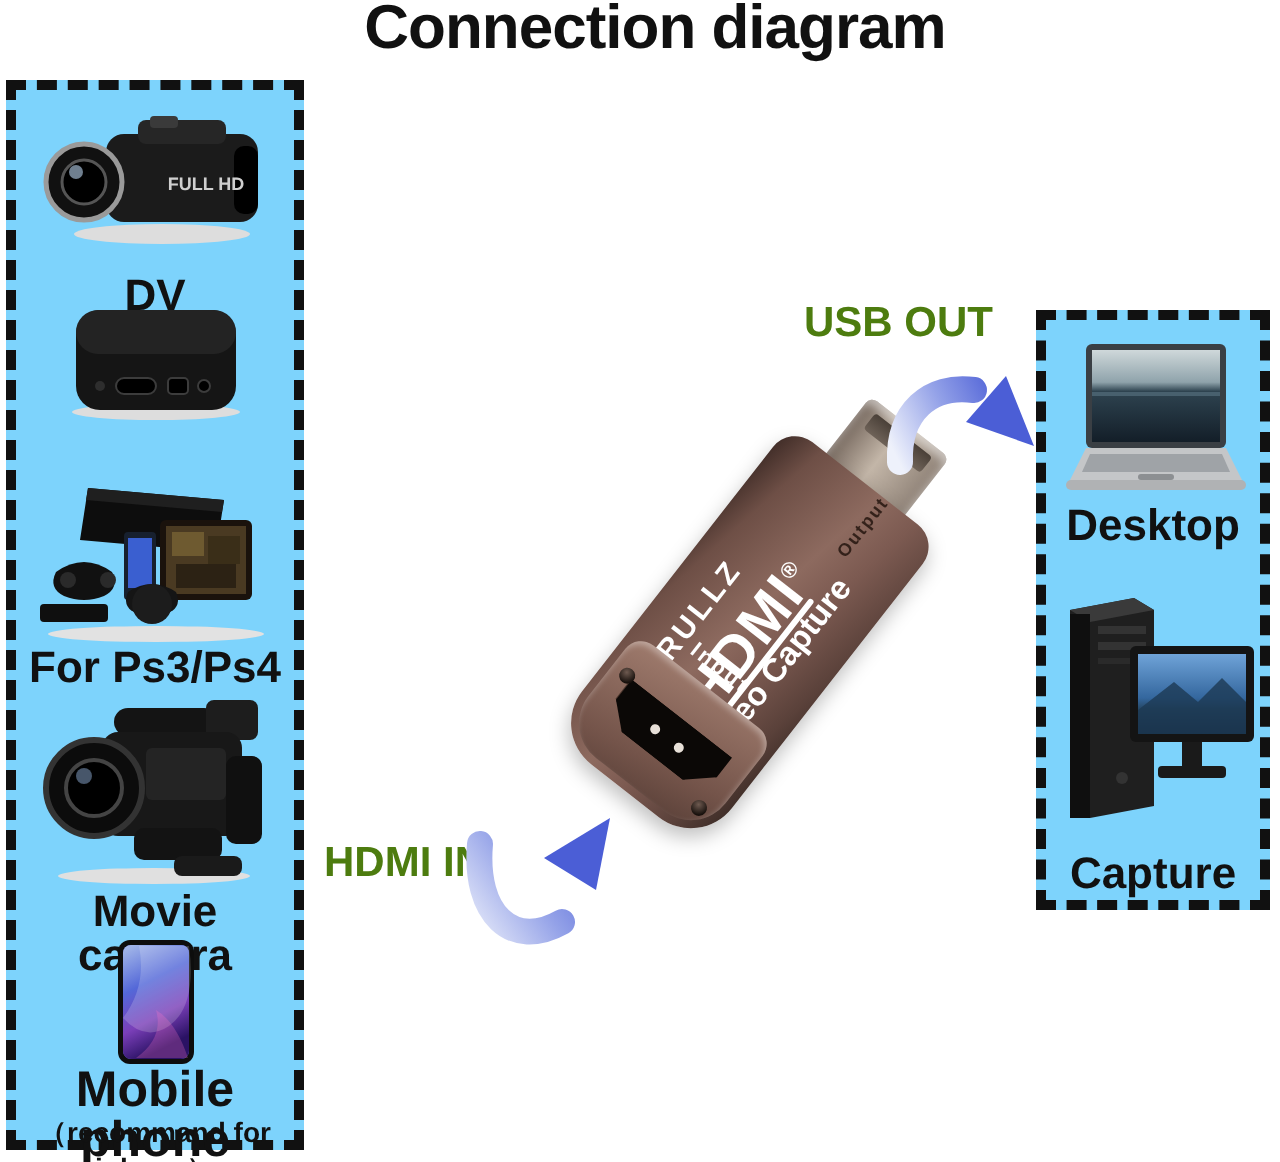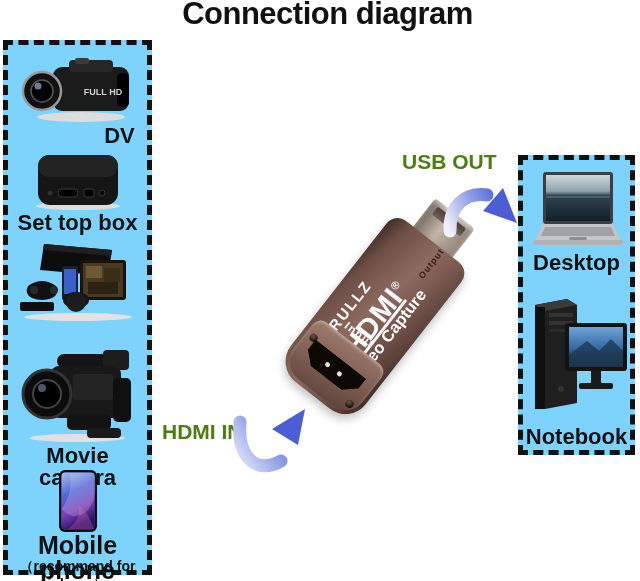--- a/index.html
+++ b/index.html
@@ -67,34 +67,33 @@
         <rect x="34" y="12" width="76" height="44" rx="9" fill="#1b1b1b"></rect>
         <rect x="50" y="5" width="44" height="12" rx="4" fill="#262626"></rect>
         <rect x="56" y="3" width="14" height="6" rx="2" fill="#3a3a3a"></rect>
         <circle cx="23" cy="36" r="19" fill="#111" stroke="#9a9a9a" stroke-width="2.5"></circle>
         <circle cx="23" cy="36" r="11" fill="#000" stroke="#555" stroke-width="1.5"></circle>
         <circle cx="19" cy="31" r="3.5" fill="#6f7f8f"></circle>
         <rect x="98" y="18" width="12" height="34" rx="5" fill="#000"></rect>
         <text x="84" y="40" font-size="9" font-weight="bold" fill="#cfcfcf" text-anchor="middle">FULL HD</text>
       </svg>
     </div>
-    <div class="item-label" style="top:80px;margin-left:42px;">DV</div>
+    <div class="item-label" style="top:92px;">DV</div>
 
     <div class="item-img" style="top:106px;height:60px;">
       <svg width="100" height="60" viewBox="0 0 100 60">
         <ellipse cx="50" cy="55" rx="42" ry="4" fill="#ddd"></ellipse>
         <rect x="10" y="4" width="80" height="50" rx="12" fill="#151515"></rect>
         <rect x="10" y="4" width="80" height="22" rx="11" fill="#232323"></rect>
         <rect x="30" y="38" width="20" height="8" rx="4" fill="#000" stroke="#3c3c3c"></rect>
         <rect x="56" y="38" width="10" height="8" rx="2" fill="#000" stroke="#3c3c3c"></rect>
         <circle cx="74" cy="42" r="3" fill="#000" stroke="#3c3c3c"></circle>
         <circle cx="22" cy="42" r="2.5" fill="#2e2e2e"></circle>
       </svg>
     </div>
-    <div class="item-label" style="top:167px;">Set top box</div>
 
     <div class="item-img" style="top:193px;height:84px;">
       <svg width="124" height="84" viewBox="0 0 124 84">
         <ellipse cx="62" cy="79" rx="54" ry="4" fill="#e2e2e2"></ellipse>
         <polygon points="28,6 96,12 92,38 24,32" fill="#0d0d0d"></polygon>
         <polygon points="28,6 96,12 95,18 27,12" fill="#1f1f1f"></polygon>
         <rect x="64" y="22" width="46" height="40" rx="3" fill="#1a120c"></rect>
         <rect x="67" y="25" width="40" height="34" fill="#4a3a22"></rect>
         <rect x="70" y="28" width="16" height="12" fill="#6e5a30"></rect>
         <rect x="88" y="30" width="16" height="14" fill="#3a2e18"></rect>
@@ -102,20 +101,21 @@
         <rect x="46" y="28" width="16" height="34" rx="2" fill="#17202e"></rect>
         <rect x="48" y="31" width="12" height="25" fill="#3a5fd0"></rect>
         <path d="M12 48 q14 -10 28 0 q4 8 -4 12 q-10 4 -20 0 q-8 -4 -4 -12" fill="#111"></path>
         <circle cx="18" cy="52" r="4" fill="#2a2a2a"></circle>
           <circle cx="38" cy="52" r="4" fill="#2a2a2a"></circle>
         <path d="M48 58 q12 -8 24 0 q3 7 -3 10 q-9 4 -18 0 q-6 -3 -3 -10" fill="#151515"></path>
         <rect x="4" y="64" width="34" height="9" rx="2" fill="#0f0f0f"></rect>
         <circle cx="60" cy="64" r="10" fill="#1c1c1c"></circle>
       </svg>
     </div>
+    <div class="item-label" style="top:278px;">For Ps3/Ps4</div>
 
     <div class="item-img" style="top:303px;height:96px;">
       <svg width="122" height="96" viewBox="0 0 122 96">
         <ellipse cx="60" cy="90" rx="48" ry="4" fill="#e0e0e0"></ellipse>
         <rect x="40" y="6" width="52" height="14" rx="7" fill="#141414"></rect>
         <rect x="86" y="2" width="26" height="20" rx="4" fill="#1d1d1d"></rect>
         <rect x="34" y="18" width="70" height="52" rx="8" fill="#181818"></rect>
         <circle cx="30" cy="46" r="24" fill="#0c0c0c" stroke="#333" stroke-width="3"></circle>
         <circle cx="30" cy="46" r="14" fill="#000" stroke="#444" stroke-width="2"></circle>
         <circle cx="25" cy="40" r="4" fill="#47566a"></circle>
@@ -188,21 +188,21 @@
             <stop offset="0.7" stop-color="#24445f"></stop>
               <stop offset="1" stop-color="#122235"></stop>
           </linearGradient>
         </defs>
         <rect x="44" y="34" width="54" height="40" fill="url(#dtScr)"></rect>
         <polygon points="44,62 62,48 74,58 86,46 98,58 98,74 44,74" fill="#1d3a54" opacity="0.8"></polygon>
         <rect x="66" y="78" width="10" height="12" fill="#1a1a1a"></rect>
         <rect x="54" y="90" width="34" height="6" rx="2" fill="#1a1a1a"></rect>
       </svg>
     </div>
-    <div class="item-label" style="top:266px;">Notebook</div>
+    <div class="item-label" style="top:266px;">Capture</div>
   </div>
 
   <div class="device">
     <div class="usb-plug">
         <div class="slot"></div>
       </div>
     <div class="dev-body">
       <div class="dtext output">Output</div>
       <div class="dtext brand">RULLZ</div>
       <div class="dtext logo">

